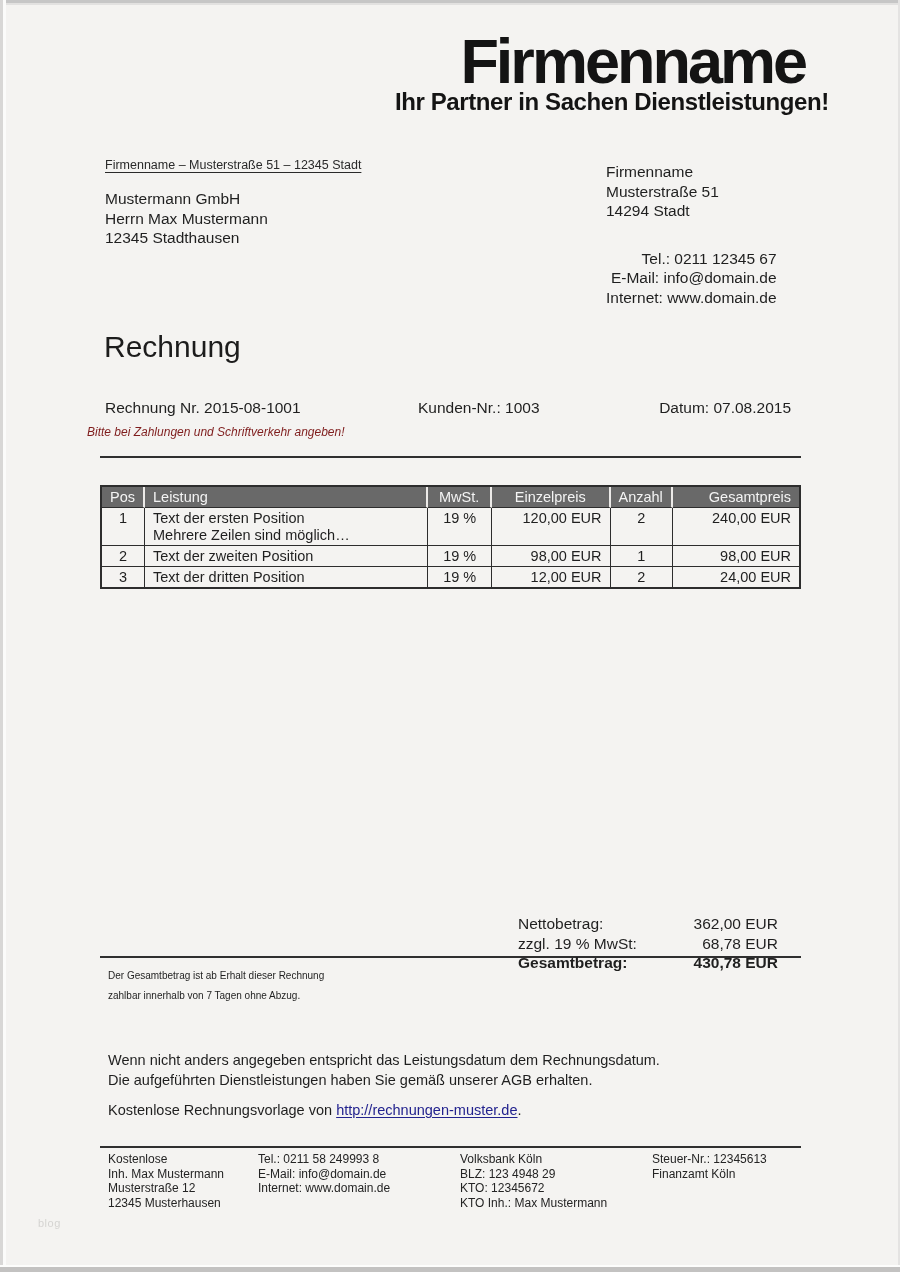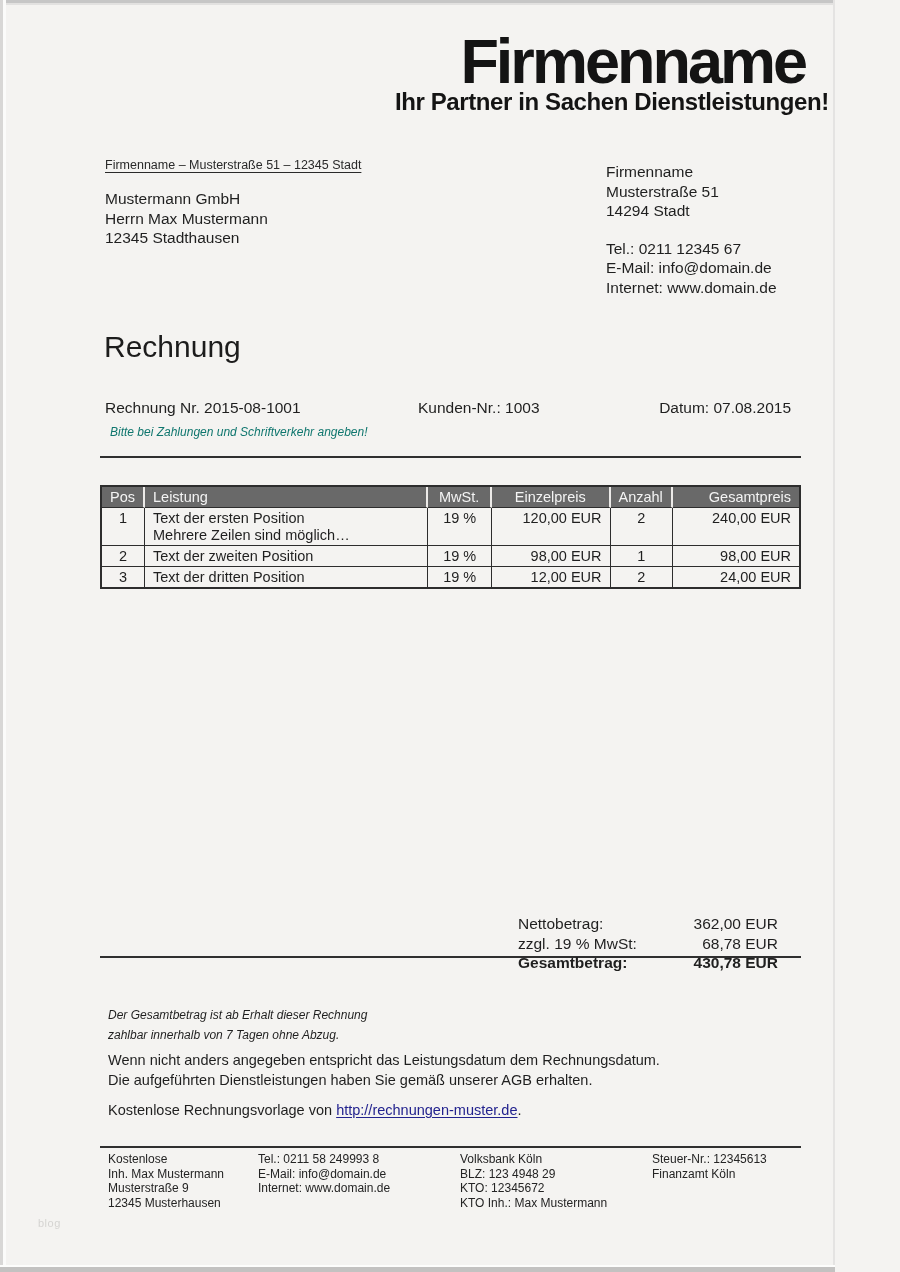--- a/index.html
+++ b/index.html
@@ -4,21 +4,21 @@
 <style>
   * { margin:0; padding:0; box-sizing:border-box; }
   html,body { width:900px; }
   body {
     font-family: "Liberation Sans", "DejaVu Sans", sans-serif;
     color:#1f1f1f;
     background:#f4f3f1;
   }
   .page {
     position:relative;
-    width:835px; height:1272px;
+    width:900px; height:1272px;
     background:#f4f3f1;
     overflow:hidden;
   }
   
   .edge-top    { position:absolute; top:0; left:0; right:0; height:3px; background:#c6c6c6; }
   .edge-top2   { position:absolute; top:3px; left:0; right:0; height:2px; background:#e2e1e0; }
   .edge-left   { position:absolute; top:0; left:0; bottom:0; width:3px; background:#d8d7d6; }
   .edge-left2  { position:absolute; top:0; left:3px; bottom:0; width:3px; background:#fbfbfa; }
   .edge-right  { position:absolute; top:0; right:0; bottom:0; width:2px; background:#e4e3e2; }
   .edge-bot2   { position:absolute; bottom:5px; left:0; right:0; height:2px; background:#fdfdfc; }
@@ -37,29 +37,29 @@
     margin-top:-4px; color:#141414; white-space:nowrap;
   }
 
   
   .sender-line {
     top:158px; left:105px; font-size:12.5px;
     text-decoration:underline; text-underline-offset:3px; color:#2a2a2a;
   }
   .recipient { top:189px; left:105px; font-size:15.5px; line-height:19.5px; }
   .company-block { top:162px; left:606px; font-size:15.5px; line-height:19.5px; }
-  .company-contact { margin-top:18px; }
+  .company-contact { margin-top:28px;text-align:right; }
 
   
   .doc-title { top:330px; left:104px; font-size:30px; line-height:34px; color:#1c1c1c; }
   .meta-row { top:399px; left:105px; width:696px; height:20px; font-size:15.5px; }
   .meta-invoice-no { position:absolute; left:0; top:0; }
   .meta-customer-no { position:absolute; left:313px; top:0; }
   .meta-date { position:absolute; right:10px; top:0; }
-  .meta-note { top:425px; left:110px; font-size:12px; font-style:italic; color:#0f766e; }
+  .meta-note { top:425px; left:87px; font-size:12px; font-style:italic; color:#7f1d1d; }
 
   .rule { left:100px; width:701px; height:2px; background:#2f2f2f; }
   .rule-1 { top:456px; }
   .rule-2 { top:956px; }
   .rule-3 { top:1146px; }
 
   
   .items-table-wrap { top:485px; left:100px; width:701px;border-radius:12px; }
   table.items { width:701px; border-collapse:separate; border-spacing:0; border:2px solid #2d2d2d; }
   table.items th {
@@ -75,21 +75,21 @@
     white-space:nowrap;
   }
   table.items td:last-child { border-right:none; }
   table.items tr:last-child td { border-bottom:none; }
   .col-pos { width:40px; } .col-leistung { width:288px; } .col-mwst { width:64px; }
   .col-einzel { width:120px; } .col-anzahl { width:61px; } .col-gesamt { width:128px; }
   .ta-c { text-align:center; } .ta-r { text-align:right; } .ta-l { text-align:left; }
   .row-tall td { height:36px; }
 
   
-  .terms-block { top:1006px; left:108px; font-size:12px; line-height:19.5px;font-style:italic; }
+  .terms-block { top:966px; left:108px; font-size:10px; line-height:19.5px; }
   .totals-block { top:914px; left:518px; width:260px; font-size:15.5px; }
   .totals-row { display:flex; justify-content:space-between; line-height:19.5px; }
   .totals-row.bold { font-weight:bold; }
 
   
   .agb-block { top:1050px; left:108px; font-size:14.5px; line-height:20px; }
   .link-line { top:1102px; left:108px; font-size:14.5px; }
   .tpl-link { color:#22228e; text-decoration:underline; text-underline-offset:2px; cursor:pointer; }
 
   
@@ -229,21 +229,21 @@
   <div class="abs link-line">
     <span>Kostenlose Rechnungsvorlage von </span><a class="tpl-link">http://rechnungen-muster.de</a><span>.</span>
   </div>
 
   <div class="abs rule rule-3"></div>
 
   <div class="abs footer">
     <div class="footer-col footer-col-1">
       <div>Kostenlose</div>
       <div>Inh. Max Mustermann</div>
-      <div>Musterstraße 9</div>
+      <div>Musterstraße 12</div>
       <div>12345 Musterhausen</div>
     </div>
     <div class="footer-col footer-col-2">
       <div>Tel.: 0211 58 249993 8</div>
       <div>E-Mail: info@domain.de</div>
       <div>Internet: www.domain.de</div>
     </div>
     <div class="footer-col footer-col-3">
       <div>Volksbank Köln</div>
       <div>BLZ: 123 4948 29</div>

